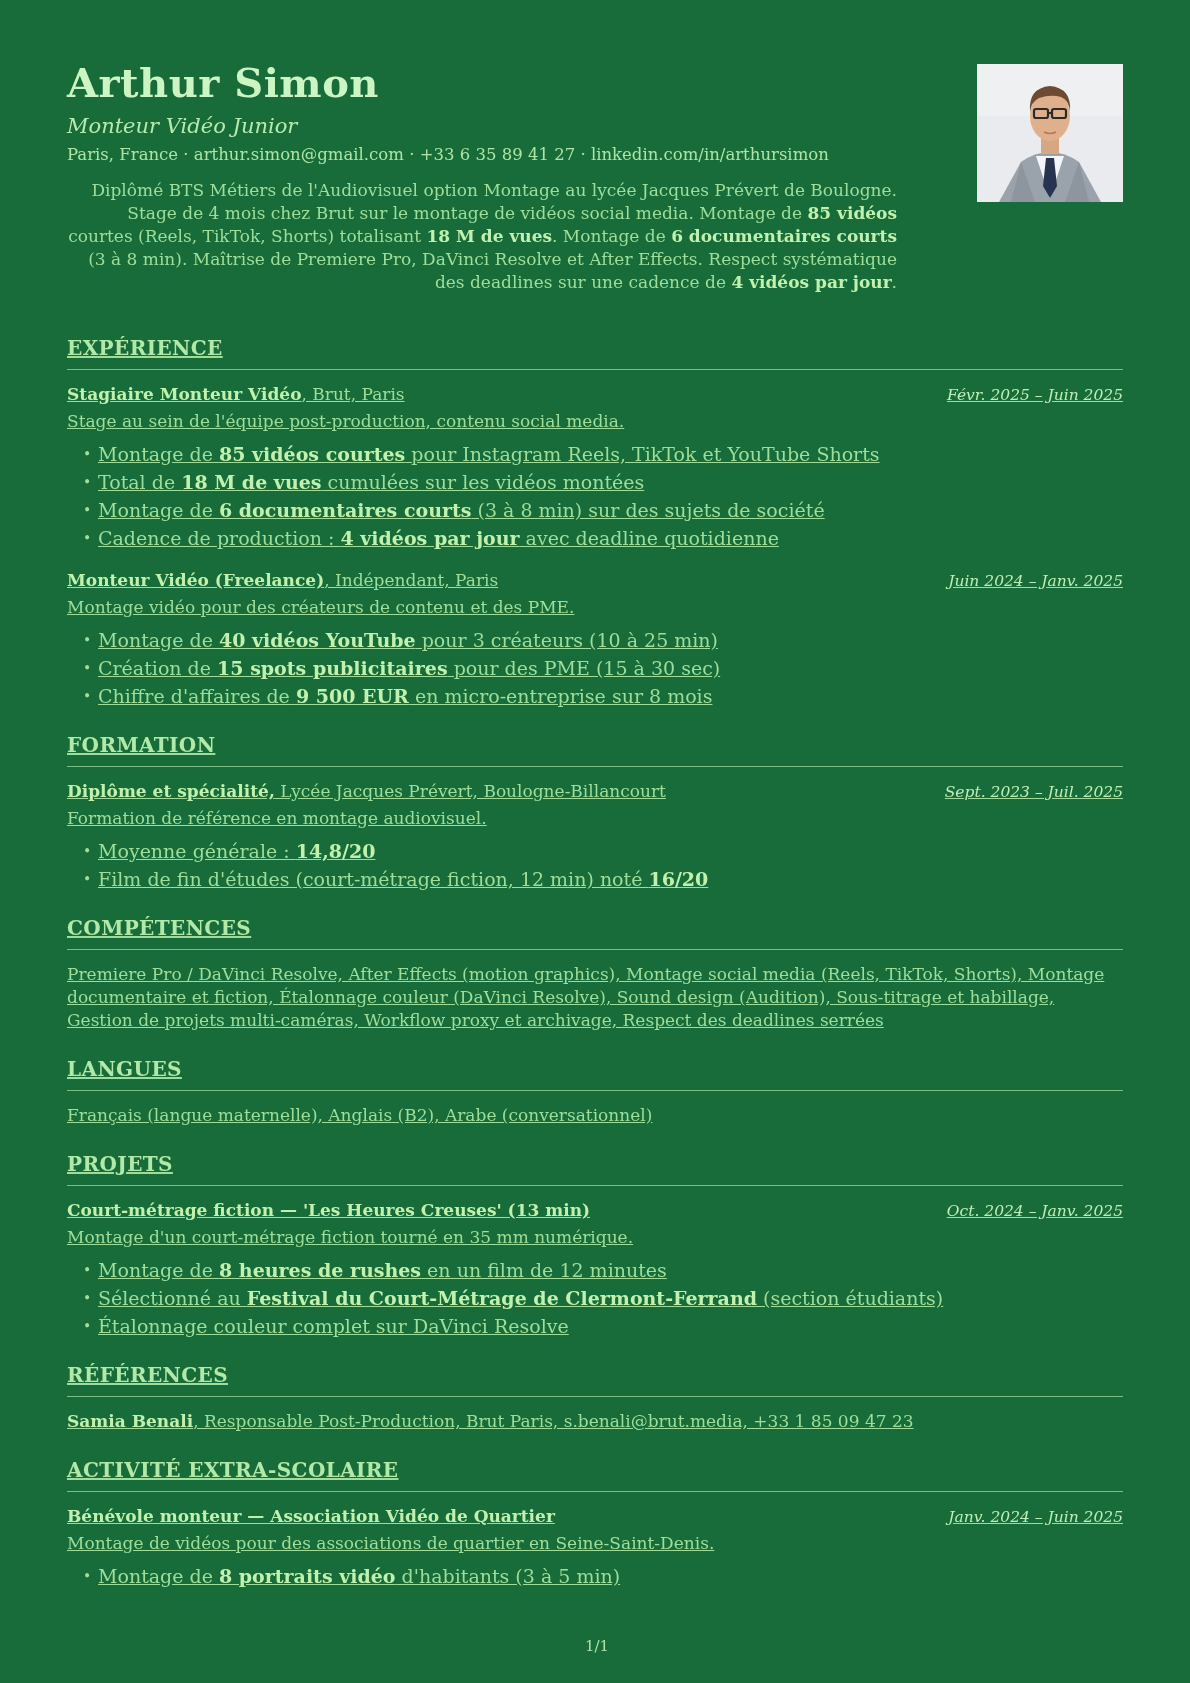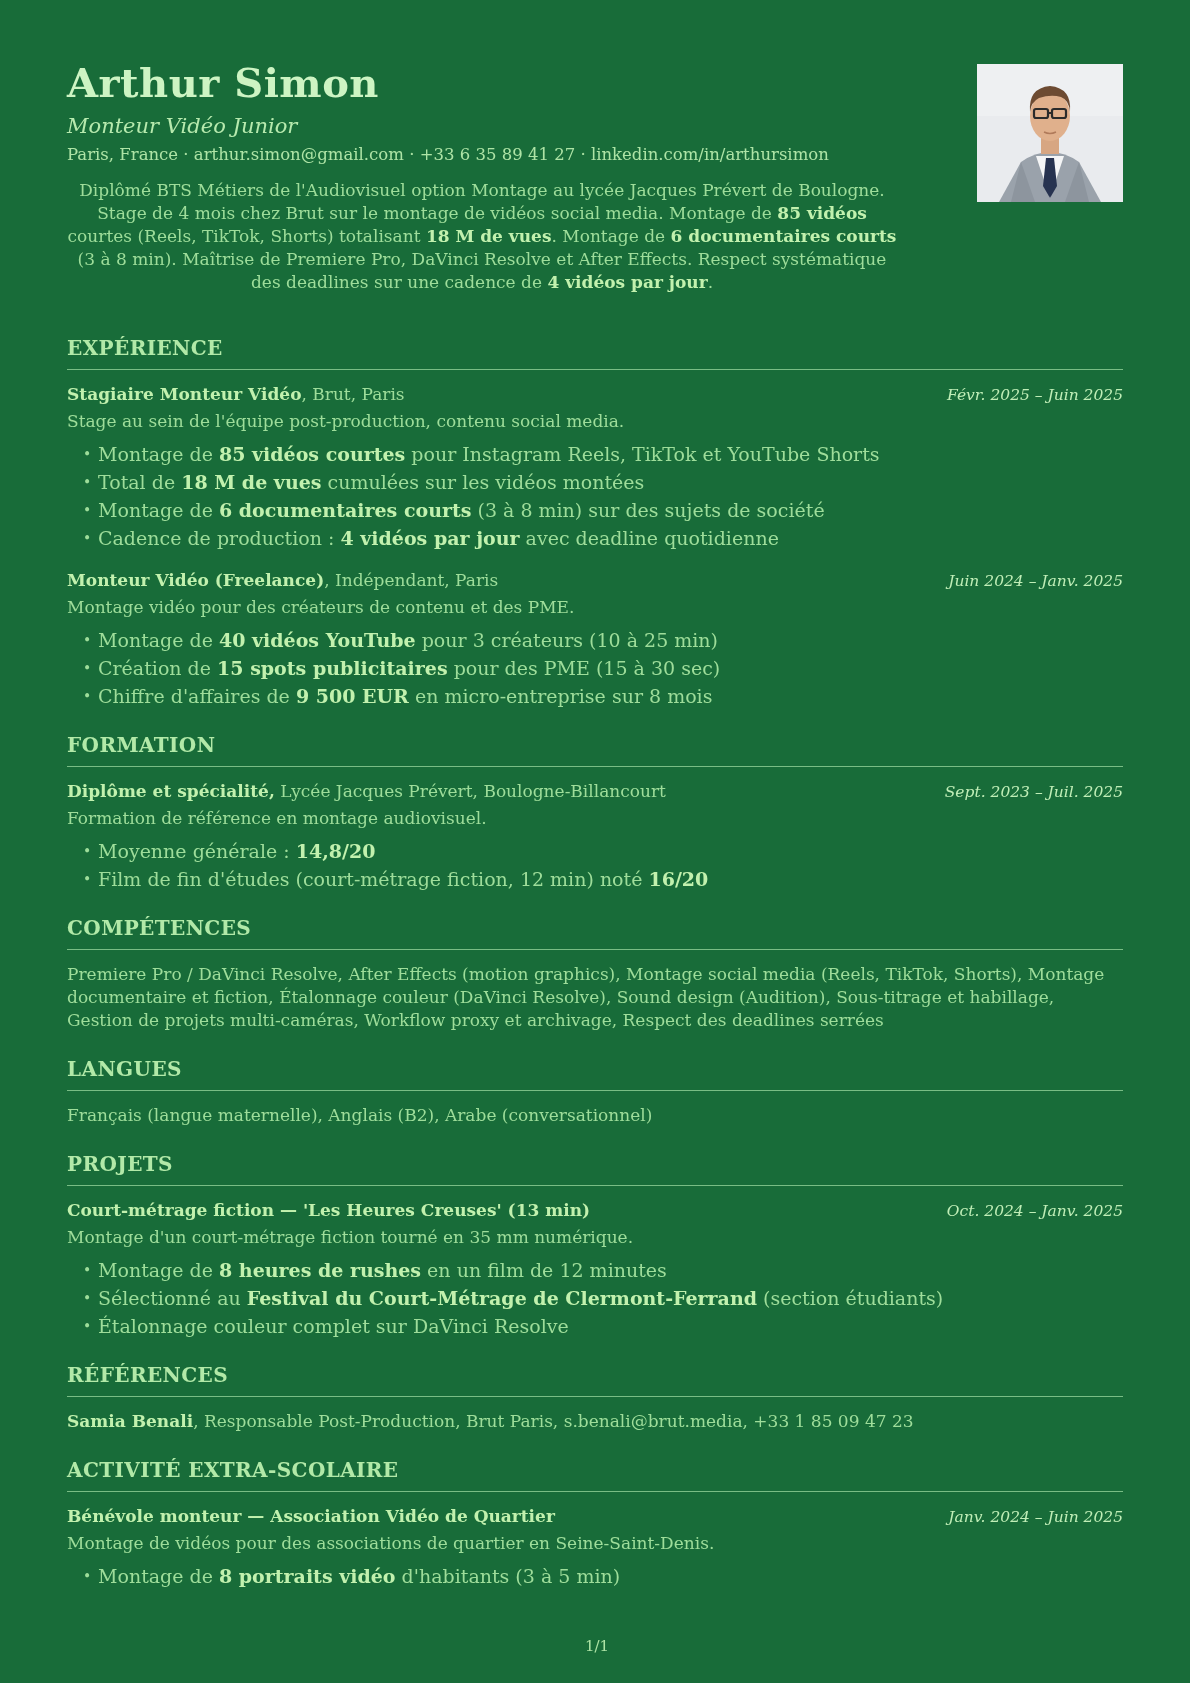--- a/index.html
+++ b/index.html
@@ -21,30 +21,30 @@
   }
   .job-title{
     font-size:21px;font-style:italic;color:#b7eaae;
     margin-top:7px;line-height:26px;
   }
   .contact{
     font-size:16.5px;color:#aee4a6;margin-top:5px;line-height:22px;
   }
   .summary{
     font-size:17px;line-height:23px;margin-top:13px;max-width:830px;
-    text-align:center;
+    text-align:right;
   }
   strong,.seg-b{font-weight:bold;color:#c2f1ae;}
   
   .photo{
     flex:0 0 146px;width:146px;height:138px;margin-top:4px;
     display:block;
   }
   
-  .sec{margin-top:0;}
+  .sec{margin-top:0;text-decoration:underline;}
   .sec-title{
     font-size:20px;font-weight:bold;color:#b2e9a8;
     letter-spacing:0.4px;
     margin:25px 0 13px 0;
     padding-bottom:9px;
     border-bottom:1px solid #79bd85;
   }
   .entry{margin-bottom:19px;}
   .entry:last-child{margin-bottom:0;}
   .entry-head{display:flex;justify-content:space-between;align-items:baseline;}

